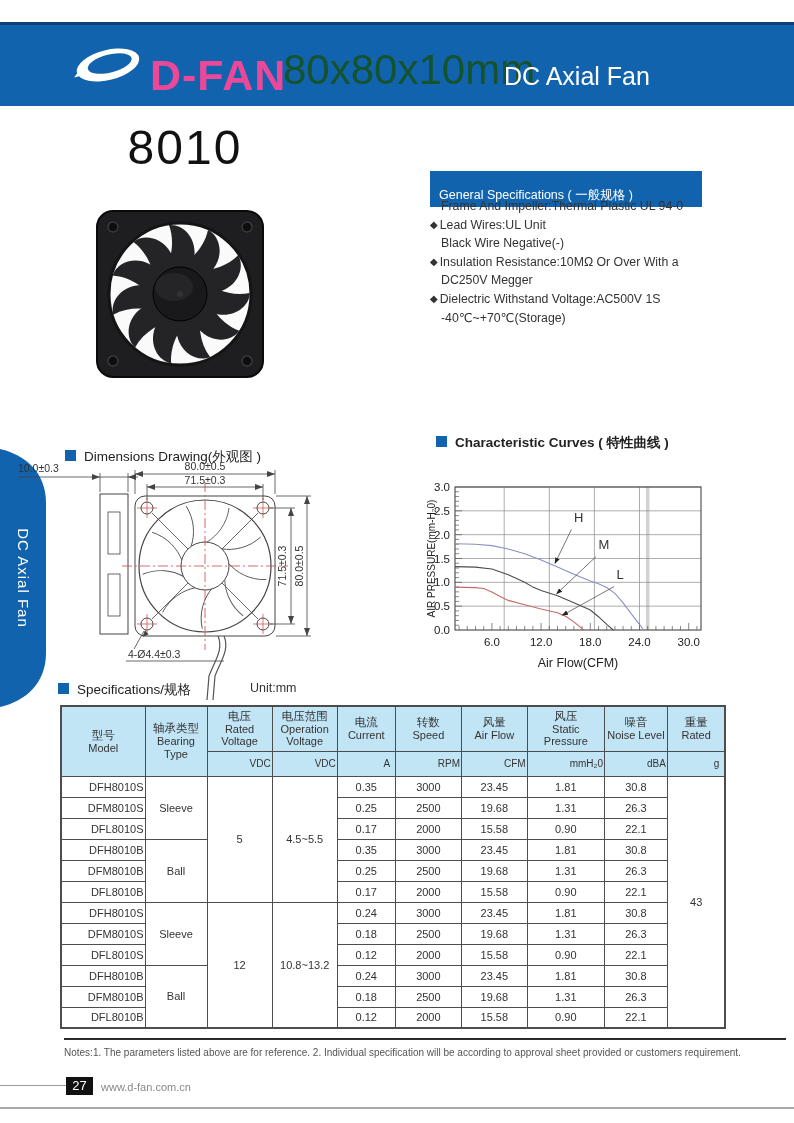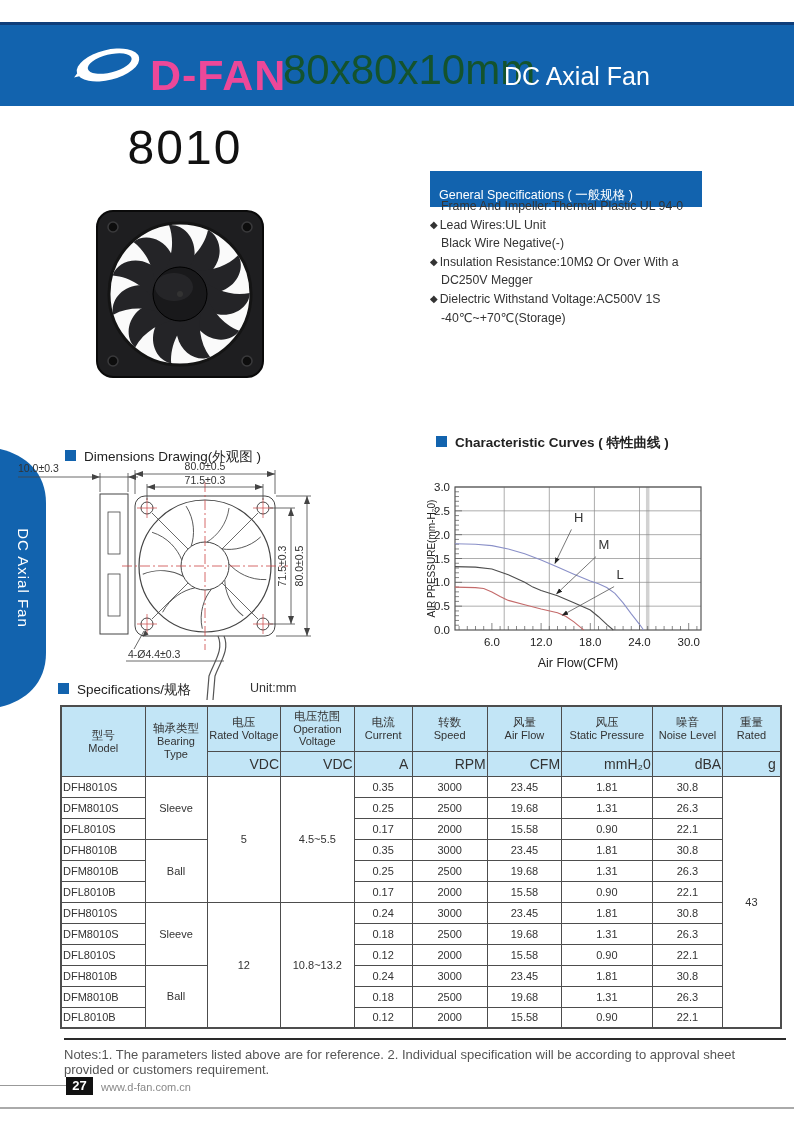--- a/index.html
+++ b/index.html
@@ -36,30 +36,30 @@
   
   .table-wrap{position:absolute;left:60px;top:705px;}
   table{border-collapse:collapse;table-layout:fixed;}
   th,td{border:1px solid #4d4d4d;}
   table{border:2px solid #4d4d4d;}
   thead th{background:#c2e5f6;font-weight:normal;color:#333;vertical-align:middle;}
   thead tr:first-child{height:45px;}
   thead tr:last-child{height:25px;}
   thead .cn{font-size:11.5px;line-height:13px;}
   thead .en{font-size:11px;line-height:12.5px;}
-  th.unit{font-size:14px;padding-left:42px;}
+  th.unit{font-size:10px;padding-left:42px;}
   tbody tr{height:21px;}
   tbody td{font-size:11px;color:#333;text-align:center;vertical-align:middle;}
-  td.model{text-align:left;}
+  td.model{text-align:right;}
   
   .notes-line{position:absolute;left:64px;top:1038px;width:722px;height:2px;background:#2a2a2a;}
-  .notes-text{position:absolute;left:64px;top:1047px;width:722px;font-size:13px;color:#555;}
+  .notes-text{position:absolute;left:64px;top:1047px;width:722px;font-size:10px;color:#555;}
   .badge-line{position:absolute;left:0;top:1085px;width:66px;height:1px;background:#999;}
   .page-badge{position:absolute;left:66px;top:1077px;width:27px;height:18px;background:#111;color:#fff;
-              font-size:13px;font-weight:bold;text-align:center;line-height:18px;}
+              font-size:13px;font-weight:normal;text-align:center;line-height:18px;}
   .website{position:absolute;left:101px;top:1081px;font-size:11px;color:#888;}
   .bottom-line{position:absolute;left:0;top:1107px;width:794px;height:2px;background:#aaa;}
   svg text{font-family:"Liberation Sans","DejaVu Sans",sans-serif;}
 </style>
 </head>
 <body>
 
 <div class="page">
 
   <div class="navy-line"></div>

